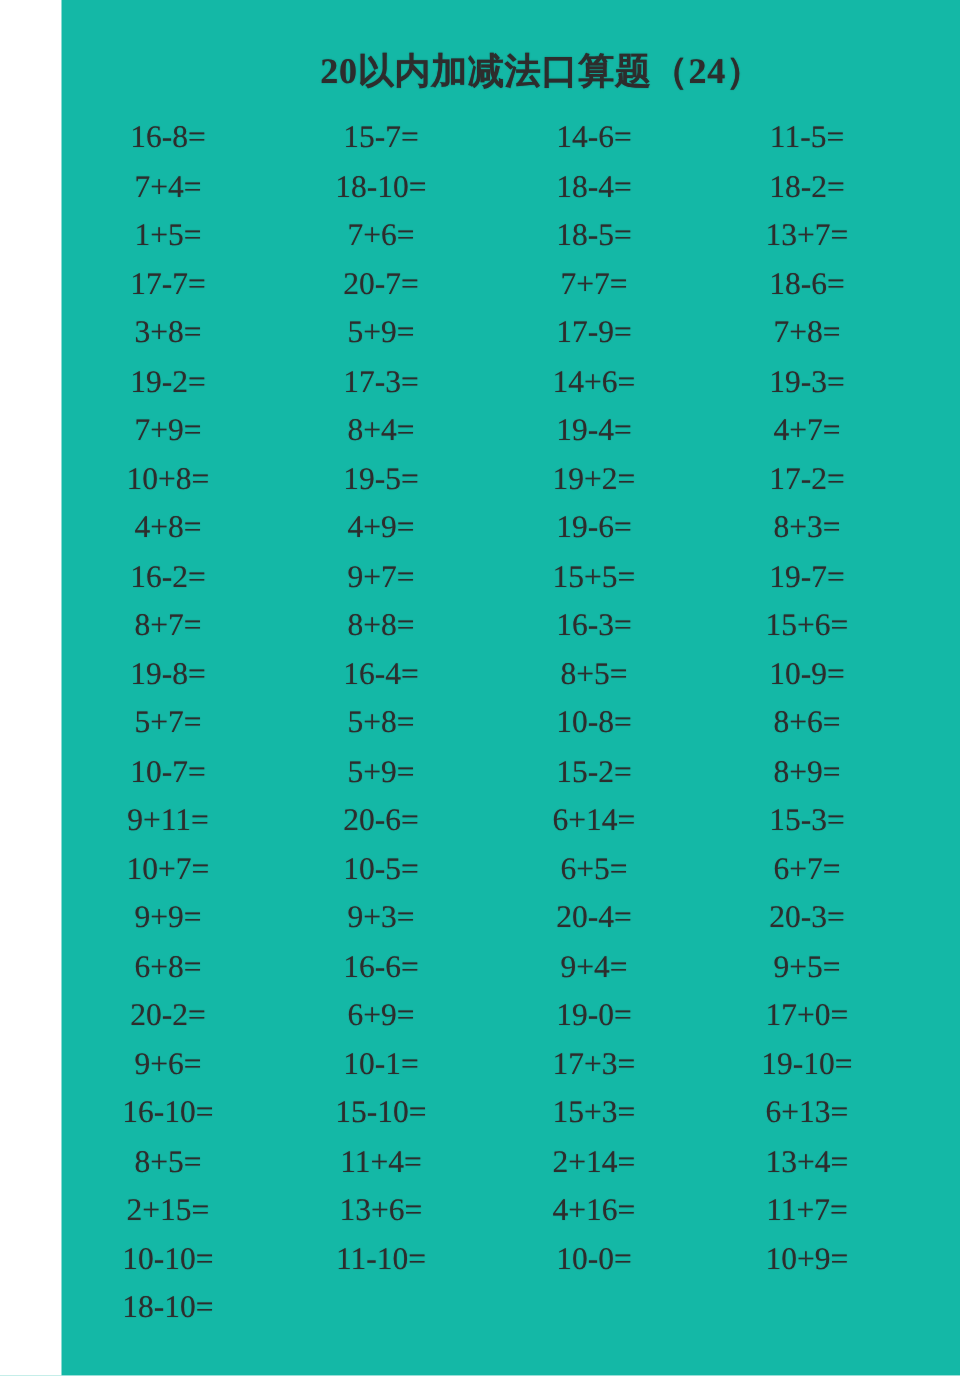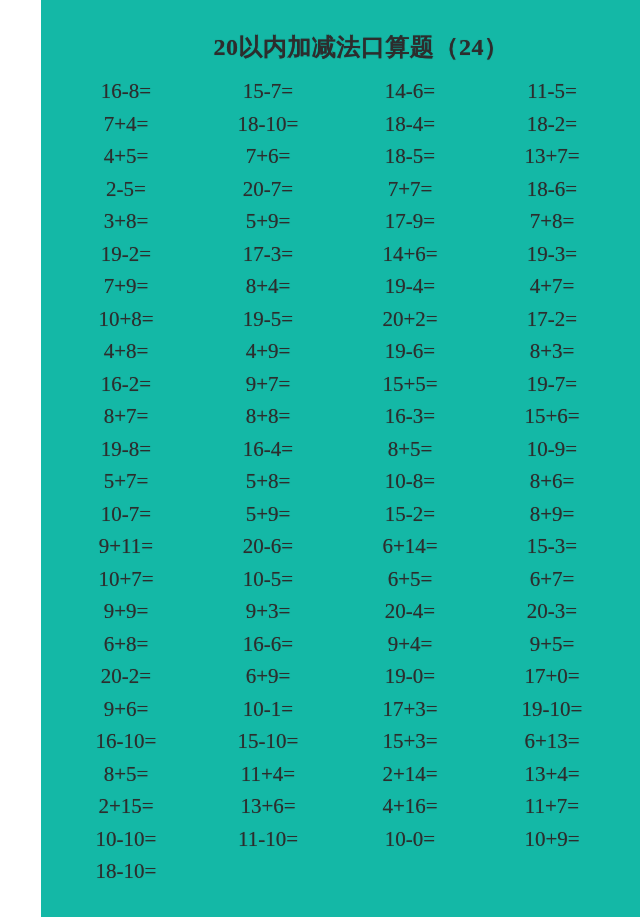--- a/index.html
+++ b/index.html
@@ -24,21 +24,21 @@
     text-align: center;
     font-size: 24px;
     font-weight: bold;
     letter-spacing: 0.5px;
     white-space: nowrap;
     text-shadow: 0 0 0.8px rgba(30,30,30,0.6);
   }
   .problems-grid {
     position: absolute;
     top: 75px;
-    left: 14px;
+    left: 0;
     width: 568px;
     display: grid;
     grid-template-columns: repeat(4, 1fr);
   }
   .problem-cell {
     height: 32.5px;
     line-height: 32.5px;
     text-align: center;
     font-size: 21px;
     white-space: nowrap;
@@ -52,43 +52,43 @@
   <div class="page-title">20以内加减法口算题（24）</div>
   <div class="problems-grid" id="problems-grid">
       <div class="problem-cell">16-8=</div>
       <div class="problem-cell">15-7=</div>
       <div class="problem-cell">14-6=</div>
       <div class="problem-cell">11-5=</div>
       <div class="problem-cell">7+4=</div>
       <div class="problem-cell">18-10=</div>
       <div class="problem-cell">18-4=</div>
       <div class="problem-cell">18-2=</div>
-      <div class="problem-cell">4+5=</div>
+      <div class="problem-cell">1+5=</div>
       <div class="problem-cell">7+6=</div>
       <div class="problem-cell">18-5=</div>
       <div class="problem-cell">13+7=</div>
-      <div class="problem-cell">2-5=</div>
+      <div class="problem-cell">17-7=</div>
       <div class="problem-cell">20-7=</div>
       <div class="problem-cell">7+7=</div>
       <div class="problem-cell">18-6=</div>
       <div class="problem-cell">3+8=</div>
       <div class="problem-cell">5+9=</div>
       <div class="problem-cell">17-9=</div>
       <div class="problem-cell">7+8=</div>
       <div class="problem-cell">19-2=</div>
       <div class="problem-cell">17-3=</div>
       <div class="problem-cell">14+6=</div>
       <div class="problem-cell">19-3=</div>
       <div class="problem-cell">7+9=</div>
       <div class="problem-cell">8+4=</div>
       <div class="problem-cell">19-4=</div>
       <div class="problem-cell">4+7=</div>
       <div class="problem-cell">10+8=</div>
       <div class="problem-cell">19-5=</div>
-      <div class="problem-cell">20+2=</div>
+      <div class="problem-cell">19+2=</div>
       <div class="problem-cell">17-2=</div>
       <div class="problem-cell">4+8=</div>
       <div class="problem-cell">4+9=</div>
       <div class="problem-cell">19-6=</div>
       <div class="problem-cell">8+3=</div>
       <div class="problem-cell">16-2=</div>
       <div class="problem-cell">9+7=</div>
       <div class="problem-cell">15+5=</div>
       <div class="problem-cell">19-7=</div>
       <div class="problem-cell">8+7=</div>

